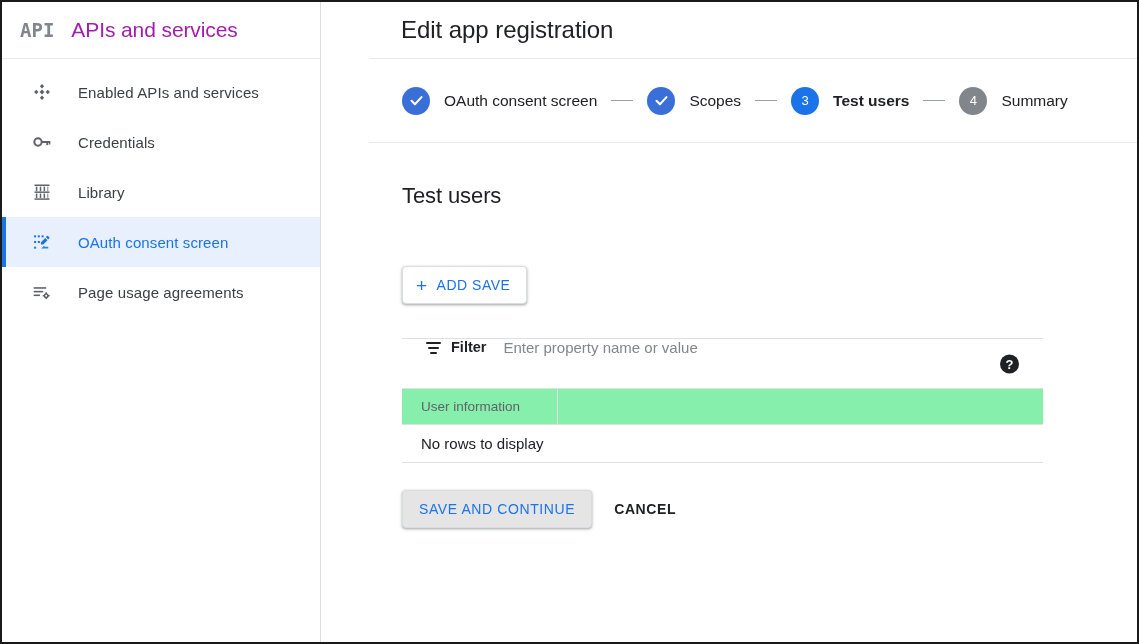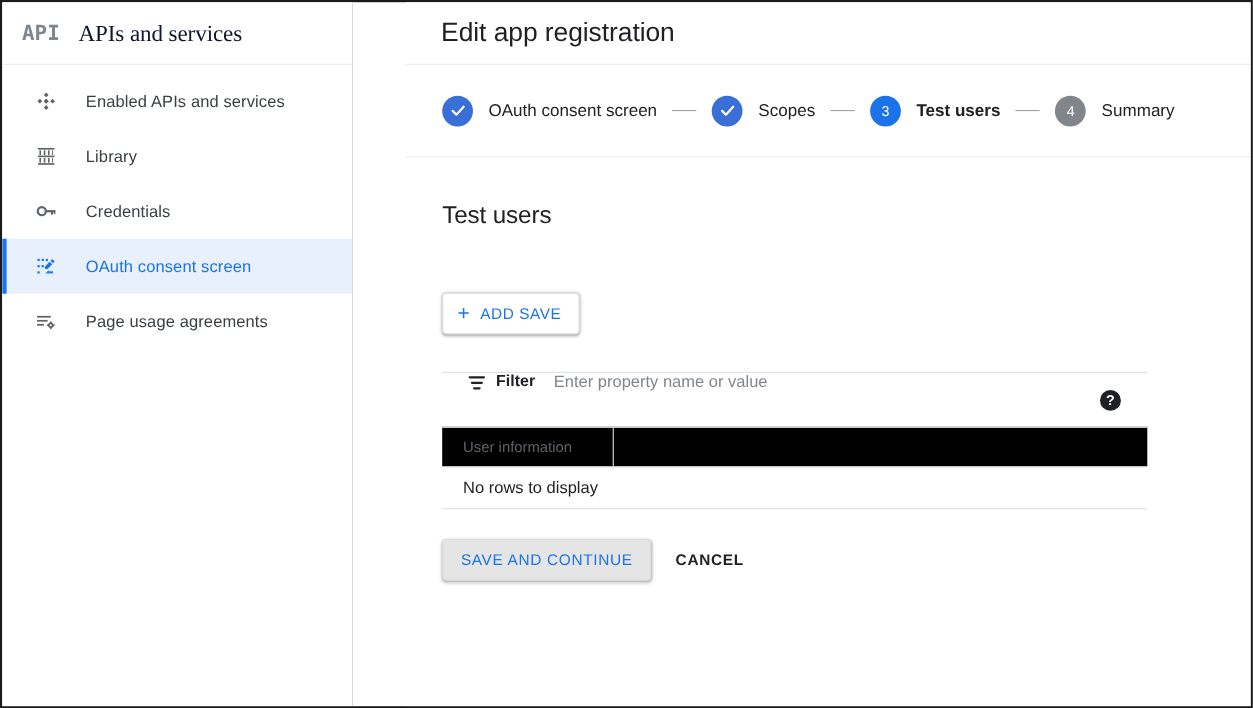--- a/index.html
+++ b/index.html
@@ -48,24 +48,23 @@
     font-size: 19px;
     font-weight: 700;
     color: #80868b;
     letter-spacing: 0px;
     line-height: 1;
     margin-right: 17px;
   }
 
   .app-title {
     font-size: 21px;
-    color: #0f172a;
+    color: #a21caf;
     font-weight: 400;
     letter-spacing: -0.1px;
-    font-family: Liberation Serif, serif;
   }
 
   .nav-list {
     padding-top: 8px;
   }
 
   .nav-item {
     position: relative;
     height: 50px;
     display: flex;
@@ -308,21 +307,21 @@
     display: flex;
     align-items: center;
     justify-content: center;
     cursor: pointer;
     line-height: 1;
     font-family: "Liberation Sans", sans-serif;
   }
 
   .table-head {
     height: 36px;
-    background: #000000;
+    background: #86efac;
     display: flex;
     align-items: stretch;
     border-top: 1px solid #e0e0e0;
   }
 
   .th {
     display: flex;
     align-items: center;
     padding-left: 19px;
     font-size: 13.5px;
@@ -398,20 +397,32 @@
     <nav class="nav-list">
 
       <div class="nav-item">
         <span class="nav-icon">
           <svg width="20" height="20" viewBox="0 0 24 24" fill="currentColor">
             <path d="M12 2.5l2.6 2.6-2.6 2.6-2.6-2.6L12 2.5zM5.1 9.4l2.6 2.6-2.6 2.6L2.5 12l2.6-2.6zM18.9 9.4l2.6 2.6-2.6 2.6-2.6-2.6 2.6-2.6zM12 16.3l2.6 2.6L12 21.5l-2.6-2.6 2.6-2.6z"></path>
             <path d="M12 9.1l2.9 2.9-2.9 2.9L9.1 12 12 9.1z"></path>
           </svg>
         </span>
         <span class="nav-label">Enabled APIs and services</span>
+      </div>
+
+      <div class="nav-item">
+        <span class="nav-icon">
+          <svg width="20" height="20" viewBox="0 0 24 24" fill="currentColor">
+            <circle cx="7.2" cy="12" r="4.4" fill="none" stroke="currentColor" stroke-width="2.4"></circle>
+            <rect x="11" y="10.8" width="11" height="2.4"></rect>
+            <rect x="17.2" y="12.6" width="2.3" height="3.2"></rect>
+            <rect x="20.4" y="12.6" width="1.6" height="2.4"></rect>
+          </svg>
+        </span>
+        <span class="nav-label">Credentials</span>
       </div>
 
       <div class="nav-item">
         <span class="nav-icon">
           <svg width="20" height="20" viewBox="0 0 24 24" fill="currentColor">
             <rect x="3" y="3" width="18" height="1.8"></rect>
             <rect x="4.6" y="5.6" width="1.8" height="5.2"></rect>
             <rect x="9.3" y="5.6" width="1.8" height="5.2"></rect>
             <rect x="13.9" y="5.6" width="1.8" height="5.2"></rect>
             <rect x="18.5" y="5.6" width="1.0" height="5.2"></rect>
@@ -419,32 +430,20 @@
             <rect x="4.6" y="13.9" width="1.8" height="5.2"></rect>
             <rect x="9.3" y="13.9" width="1.8" height="5.2"></rect>
             <rect x="13.9" y="13.9" width="1.8" height="5.2"></rect>
             <rect x="18.5" y="13.9" width="1.0" height="5.2"></rect>
             <rect x="3" y="19.6" width="18" height="1.8"></rect>
           </svg>
         </span>
         <span class="nav-label">Library</span>
       </div>
 
-      <div class="nav-item">
-        <span class="nav-icon">
-          <svg width="20" height="20" viewBox="0 0 24 24" fill="currentColor">
-            <circle cx="7.2" cy="12" r="4.4" fill="none" stroke="currentColor" stroke-width="2.4"></circle>
-            <rect x="11" y="10.8" width="11" height="2.4"></rect>
-            <rect x="17.2" y="12.6" width="2.3" height="3.2"></rect>
-            <rect x="20.4" y="12.6" width="1.6" height="2.4"></rect>
-          </svg>
-        </span>
-        <span class="nav-label">Credentials</span>
-      </div>
-
       <div class="nav-item active">
         <span class="nav-icon">
           <svg width="20" height="20" viewBox="0 0 24 24" fill="currentColor">
             <rect x="2.5" y="4" width="2.4" height="2.4"></rect>
             <rect x="7" y="4" width="2.4" height="2.4"></rect>
             <rect x="11.5" y="4" width="2.4" height="2.4"></rect>
             <rect x="2.5" y="10.8" width="2.4" height="2.4"></rect>
             <rect x="7" y="10.8" width="2.4" height="2.4"></rect>
             <rect x="2.5" y="17.6" width="2.4" height="2.4"></rect>
             <path d="M20.8 6.4l-1.7-1.7a.8.8 0 00-1.1 0l-1.4 1.4 2.8 2.8 1.4-1.4a.8.8 0 000-1.1z"></path>

